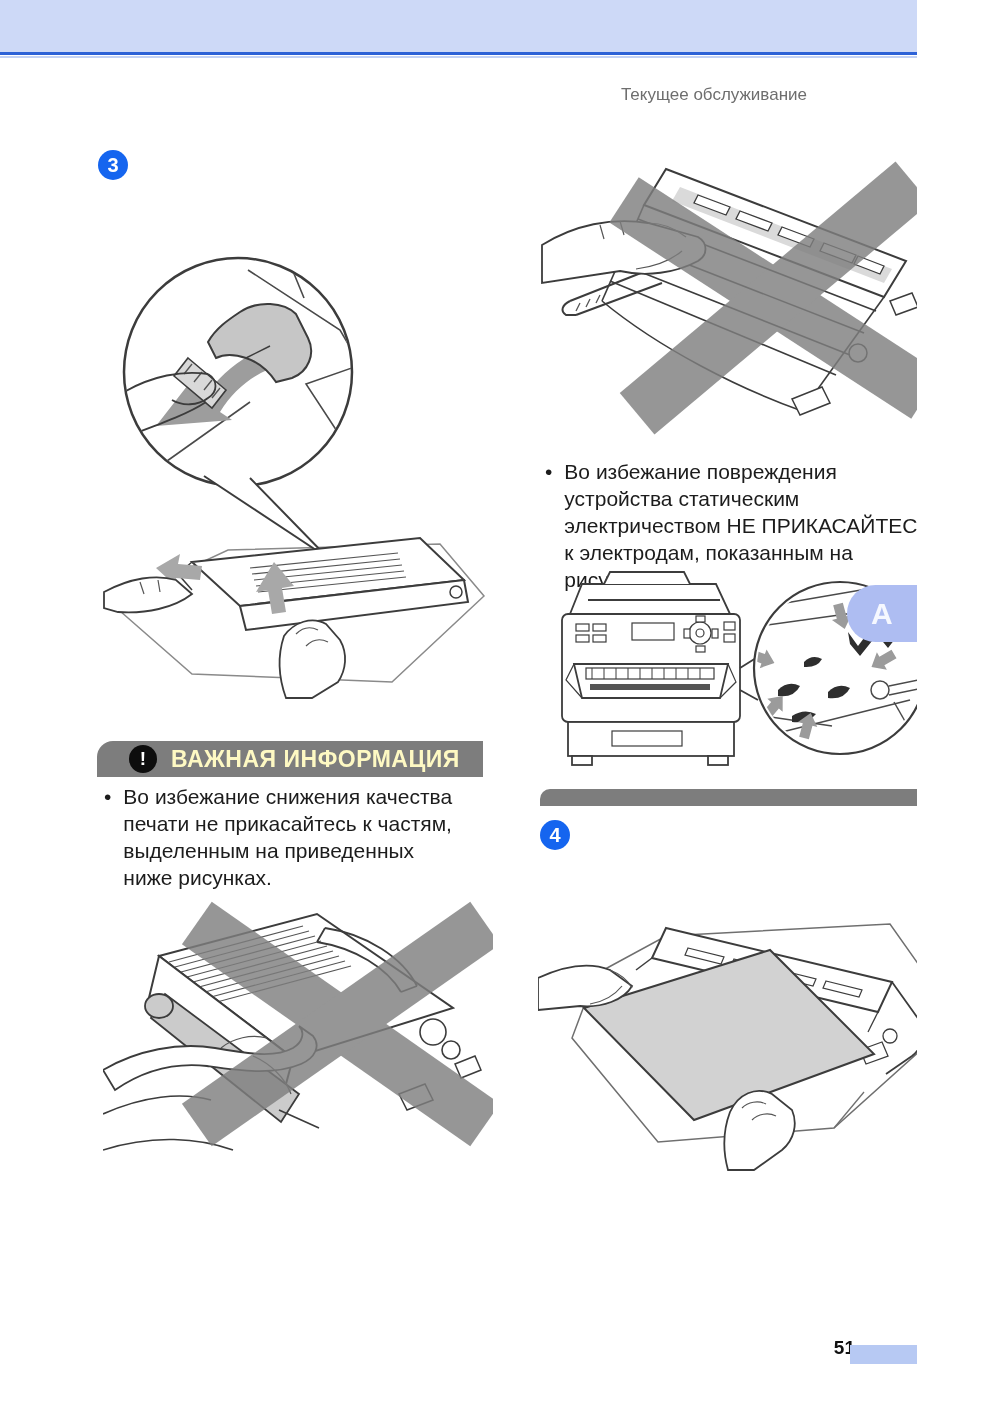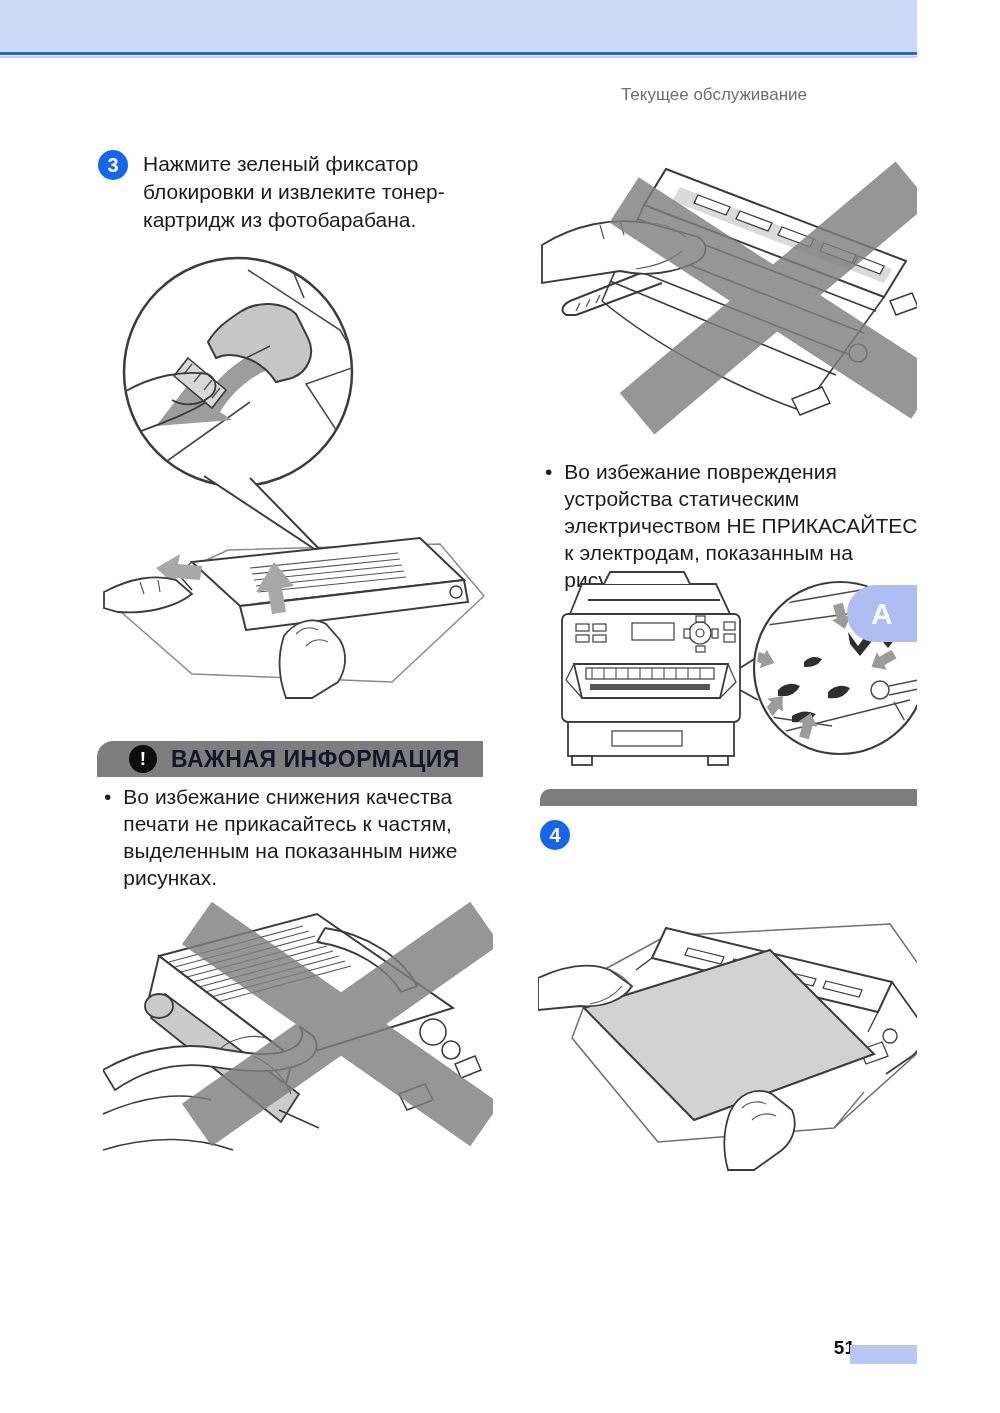--- a/index.html
+++ b/index.html
@@ -16,21 +16,21 @@
   .step-badge{flex:0 0 auto;width:30px;height:30px;border-radius:50%;background:#1565ef;color:#fff;
     font-size:20px;font-weight:bold;text-align:center;line-height:30px;}
   .step-text{font-size:21px;line-height:28px;color:#1b1b1b;}
   #step3{left:98px;top:150px;} #step3 .step-text{width:310px;}
   #step4{left:540px;top:820px;} #step4 .step-text{width:375px;}
   
   .important-banner{position:absolute;left:97px;top:741px;width:386px;height:36px;background:#7d7d7d;
     border-top-left-radius:16px;display:flex;align-items:center;gap:14px;padding-left:32px;box-sizing:border-box;}
   .important-icon{width:28px;height:28px;border-radius:50%;background:#0d0d0d;color:#fff;font-weight:bold;
     font-size:19px;line-height:28px;text-align:center;}
-  .important-title{color:#0f172a;font-weight:bold;font-size:23px;letter-spacing:0.5px;}
+  .important-title{color:#fef9c3;font-weight:bold;font-size:23px;letter-spacing:0.5px;}
   
   .bullet{position:absolute;display:flex;gap:12px;font-size:21px;line-height:27px;}
   .bullet .dot{flex:0 0 auto;}
   #bullet-left{left:104px;top:783px;} #bullet-left .bullet-text{width:345px;}
   #bullet-right{left:545px;top:458px;} #bullet-right .bullet-text{width:375px;}
   
   .closing-bar{position:absolute;left:540px;top:789px;width:385px;height:17px;background:#7d7d7d;border-top-left-radius:10px;}
   
   .appendix-tab{position:absolute;right:0;top:585px;width:70px;height:57px;background:#aebdf2;
     border-radius:29px 0 0 29px;display:flex;align-items:center;padding-left:24px;box-sizing:border-box;
@@ -53,21 +53,20 @@
 <body>
 
 <div id="page">
 
   <div class="top-band"></div>
   <div class="top-band-subline"></div>
   <div class="header-title">Текущее обслуживание</div>
 
   <div class="step" id="step3">
     <div class="step-badge">3</div>
-    <div class="step-text">Нажмите зеленый фиксатор блокировки и извлеките тонер-картридж из фотобарабана.</div>
   </div>
 
   <svg class="illus" id="illus-step3" width="390" height="450" viewBox="0 0 390 450">
     <defs>
         <clipPath id="mag1">
           <circle cx="138" cy="122" r="113"></circle>
         </clipPath>
       </defs>
 
     <path d="M12 354 L128 300 L340 294 L384 346 L292 432 L92 424 Z" fill="none" stroke="#8a8a8a" stroke-width="1.5"></path>
@@ -254,21 +253,21 @@
       <path d="M204 196 C210 190 220 188 228 192 M214 208 C220 202 230 200 238 204" fill="none" stroke="#555" stroke-width="1.2"></path>
     </g>
   </svg>
 
   <div class="important-banner">
     <div class="important-icon">!</div>
     <div class="important-title">ВАЖНАЯ ИНФОРМАЦИЯ</div>
   </div>
   <div class="bullet" id="bullet-left">
     <span class="dot">•</span>
-    <span class="bullet-text">Во избежание снижения качества печати не прикасайтесь к частям, выделенным на показанным ниже рисунках.</span>
+    <span class="bullet-text">Во избежание снижения качества печати не прикасайтесь к частям, выделенным на приведенных ниже рисунках.</span>
   </div>
 
   <svg class="illus" id="illus-toner-x" width="390" height="270" viewBox="0 0 390 270">
     <g>
       <polygon points="56,58 214,16 350,110 190,160" fill="#fff" stroke="#3c3c3c" stroke-width="2"></polygon>
       <g stroke="#555" stroke-width="1.1">
         <path d="M66 64 L200 28"></path>
           <path d="M72 69 L206 33"></path>
           <path d="M78 74 L212 38"></path>
         <path d="M84 79 L218 43"></path>

